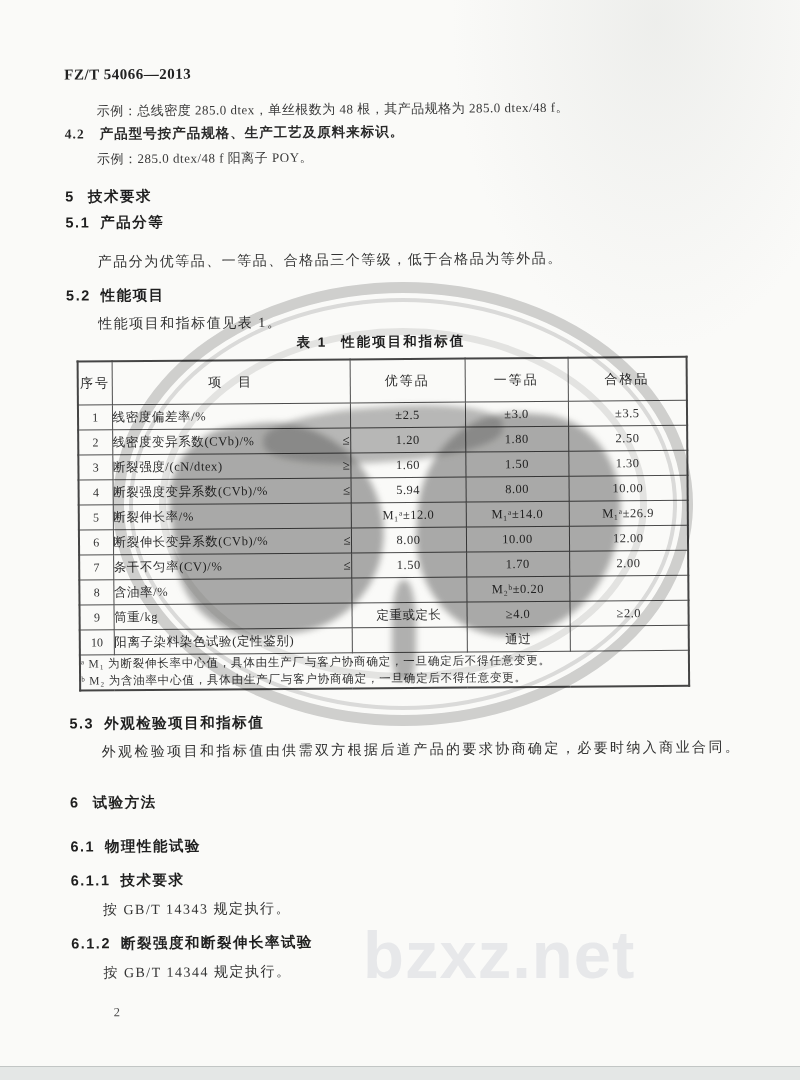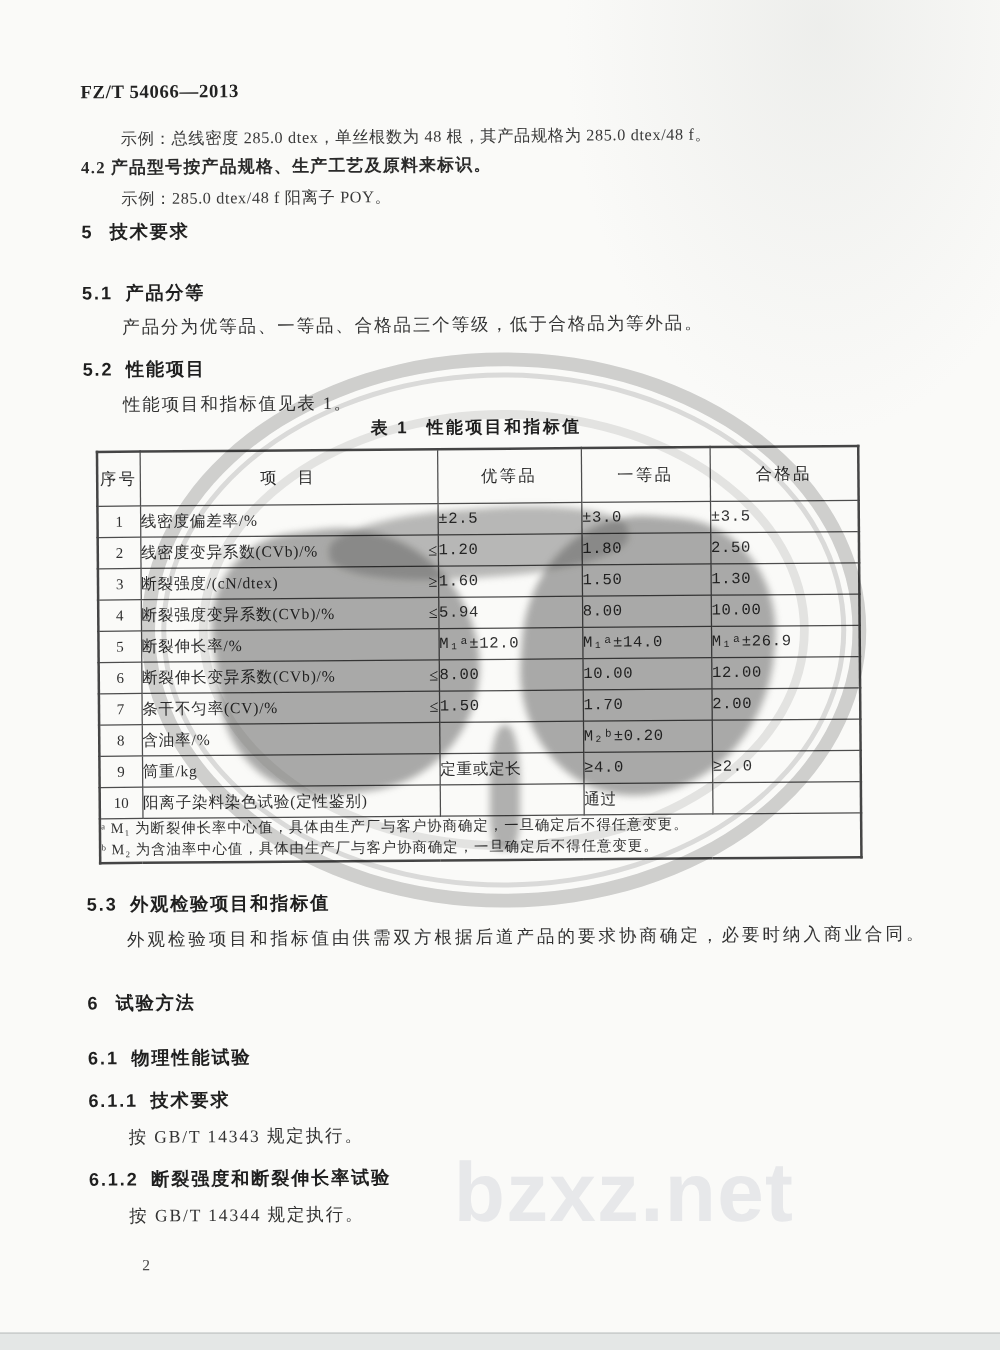--- a/index.html
+++ b/index.html
@@ -7,21 +7,21 @@
   .page{position:relative;width:800px;height:1080px;background:#fafaf8;overflow:hidden;
         font-family:"Liberation Serif","DejaVu Serif",serif;color:#2e2e2e;
         background-image:radial-gradient(ellipse at 82% 2%, rgba(214,216,213,0.35), rgba(250,250,248,0) 22%);}
   .content{position:absolute;inset:0;transform:rotate(-0.45deg);transform-origin:50% 50%;}
 
   .sans{font-family:"Liberation Sans","DejaVu Sans",sans-serif;}
 
   .code{position:absolute;left:68px;top:64px;font-weight:bold;font-size:15px;letter-spacing:0.5px;color:#222;}
   .ex{position:absolute;left:100px;font-size:13px;letter-spacing:0.5px;color:#3a3a3a;white-space:nowrap;}
   .clause{position:absolute;left:68px;font-weight:bold;font-size:13.5px;letter-spacing:1px;color:#2a2a2a;white-space:nowrap;}
-  .clause .num{margin-right:4px;}
+  .clause .num{margin-right:15px;}
   .h{position:absolute;left:68px;font-weight:bold;font-size:14.5px;letter-spacing:1.5px;color:#1f1f1f;white-space:nowrap;}
   .h .num{margin-right:13px;}
   .h .num2{margin-right:10px;}
   .p{position:absolute;left:100px;font-size:14px;letter-spacing:1.5px;color:#333;white-space:nowrap;}
   .p.wide{letter-spacing:2.4px;}
 
   .tbl-title{position:absolute;left:78px;top:333px;width:609px;text-align:center;
              font-weight:bold;font-size:13.5px;letter-spacing:2px;color:#1f1f1f;}
   .tbl-title .tno{margin-right:14px;}
 
@@ -29,21 +29,21 @@
              font-size:12.5px;color:#303030;}
   table.perf th,table.perf td{border:1px solid #4d4d4d;padding:0;}
   table.perf{border:2px solid #454545;}
   table.perf thead th{height:42px;font-weight:normal;font-size:13px;letter-spacing:2px;color:#2b2b2b;text-align:center;}
   table.perf tbody tr{height:25px;}
   td.c-no{text-align:center;font-size:12px;}
   td.c-item{padding-left:24px;padding-right:10px;}
   td.c-item .cell-flex{display:flex;align-items:center;justify-content:space-between;}
   .item-label{letter-spacing:0.6px;white-space:nowrap;}
   .item-op{font-size:13px;color:#222;}
-  td.c-val{text-align:left;letter-spacing:0.5px;font-family:Liberation Mono, monospace;}
+  td.c-val{text-align:center;letter-spacing:0.5px;}
   td.fnotes{padding:3px 8px 4px 16px;}
   .fn{font-size:11.5px;line-height:17px;letter-spacing:0.8px;color:#333;white-space:nowrap;}
 
   .pagenum{position:absolute;left:110px;top:1003px;font-size:12.5px;color:#4a4a4a;}
   .watermark{position:absolute;left:363px;top:916px;font-weight:bold;font-size:67px;letter-spacing:1px;
              color:#e7e8ea;white-space:nowrap;z-index:6;}
 
   
   .stamp{position:absolute;left:113px;top:282px;width:580px;height:444px;z-index:4;
          mix-blend-mode:multiply;pointer-events:none;}
@@ -72,25 +72,25 @@
     <div class="code">FZ/T 54066—2013</div>
 
     <div class="ex" style="top:100px">示例：总线密度 285.0 dtex，单丝根数为 48 根，其产品规格为 285.0 dtex/48 f。</div>
 
     <div class="clause" style="top:123px">
       <span class="num">4.2</span><span>产品型号按产品规格、生产工艺及原料来标识。</span>
     </div>
 
     <div class="ex" style="top:148px">示例：285.0 dtex/48 f 阳离子 POY。</div>
 
-    <div class="h sans" style="top:174px">
+    <div class="h sans" style="top:185px">
       <span class="num">5</span><span>技术要求</span>
     </div>
 
-    <div class="h sans" style="top:223px">
+    <div class="h sans" style="top:211px">
       <span class="num2">5.1</span><span>产品分等</span>
     </div>
 
     <div class="p" style="top:251px">产品分为优等品、一等品、合格品三个等级，低于合格品为等外品。</div>
 
     <div class="h sans" style="top:284px">
       <span class="num2">5.2</span><span>性能项目</span>
     </div>
 
     <div class="p" style="top:313px">性能项目和指标值见表 1。</div>

